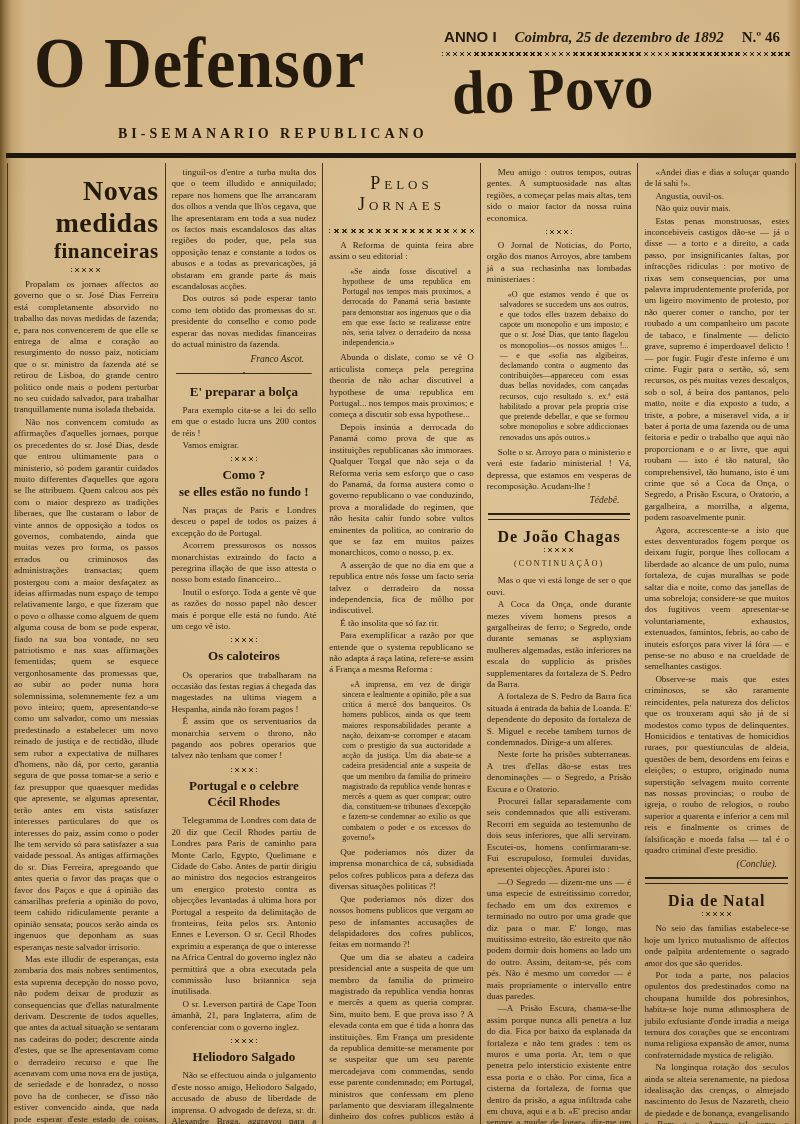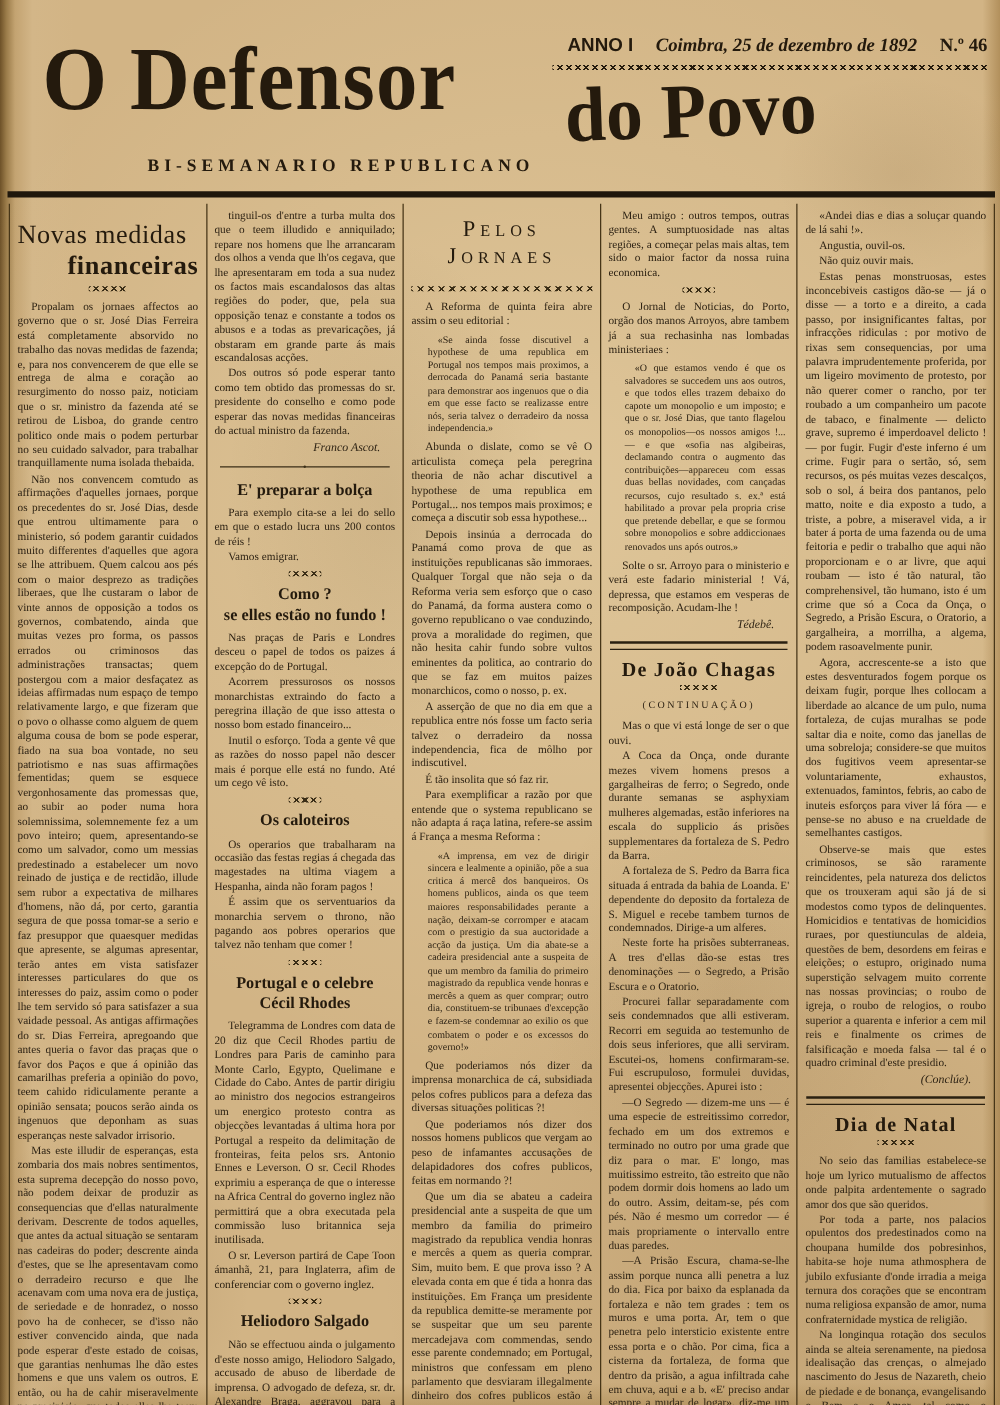--- a/index.html
+++ b/index.html
@@ -22,39 +22,39 @@
   .s4{left:620px;top:60px;width:200px;height:160px;background:radial-gradient(closest-side,rgba(70,45,15,.08),transparent);}
 
   
   .masthead{position:absolute;left:0;top:0;right:0;height:158px;}
   .title1{position:absolute;left:34px;top:22px;font-size:72px;font-weight:bold;
     letter-spacing:1px;transform:scaleX(.92);transform-origin:left;white-space:nowrap;color:#241a0d;}
   .title2{position:absolute;left:452px;top:58px;font-size:62px;font-weight:bold;
     transform:rotate(-2deg) scaleX(.95);transform-origin:left;white-space:nowrap;color:#241a0d;}
   .subtitle{position:absolute;left:118px;top:126px;font-size:14px;font-weight:bold;
     letter-spacing:4px;color:#241a0d;}
-  .issueline{position:absolute;right:10px;top:28px;display:flex;gap:18px;align-items:baseline;color:#241a0d;}
+  .issueline{position:absolute;right:20px;top:28px;display:flex;gap:18px;align-items:baseline;color:#241a0d;}
   .issueline .anno{font-size:15px;font-weight:bold;font-family:"Liberation Sans","DejaVu Sans",sans-serif;}
   .issueline .dateline{font-size:15px;font-weight:bold;font-style:italic;}
   .issueline .issue{font-size:15px;font-weight:bold;}
   .wavy{position:absolute;right:8px;top:52px;width:350px;height:4px;
     background:
       repeating-linear-gradient(135deg,#241a0d 0 1.2px,transparent 1.2px 5px),
       repeating-linear-gradient(45deg,#241a0d 0 1.2px,transparent 1.2px 5px);}
   .toprule{position:absolute;left:6px;right:4px;bottom:0;height:5px;background:#1f170c;}
 
   
   .columns{position:absolute;left:7px;right:4px;top:163px;bottom:0;display:flex;
     border-left:1px solid #463517;}
   .col{flex:1 1 0;min-width:0;padding:4px 6px 0 6px;border-right:1px solid #463517;overflow:hidden;}
   .sec{margin:0;}
   .p{font-size:9px;line-height:11.4px;text-align:justify;text-indent:11px;margin-bottom:1px;}
   .q{font-size:8px;line-height:10.2px;text-align:justify;margin:4px 3px 4px 13px;text-indent:8px;}
   .sig{font-size:9.5px;font-style:italic;text-align:right;margin:3px 12px 3px 0;}
-  .h1a{font-size:21px;font-weight:normal;color:#241a0d;margin-top:8px;letter-spacing:.5px;}
+  .h1a{font-size:28px;font-weight:bold;color:#241a0d;margin-top:8px;letter-spacing:.5px;text-align:right;}
   .h1b{font-size:21px;font-weight:bold;color:#241a0d;text-align:right;margin-bottom:4px;letter-spacing:.5px;}
   .h2{font-size:13px;font-weight:bold;text-align:center;color:#241a0d;
     margin:4px 0 5px;white-space:pre-line;line-height:1.25;}
   .kicker{font-size:18px;text-align:center;letter-spacing:4px;font-variant:small-caps;
     color:#241a0d;margin:6px 0 14px;}
   .sub{font-size:8px;text-align:center;letter-spacing:2px;margin:5px 0 7px;}
   .h3{font-size:16px;font-weight:bold;text-align:center;color:#241a0d;margin:8px 0 2px;letter-spacing:1px;}
   .zig{height:4px;margin:2px 0 7px;
     background:
       repeating-linear-gradient(135deg,#3a2d16 0 1.2px,transparent 1.2px 6px),

